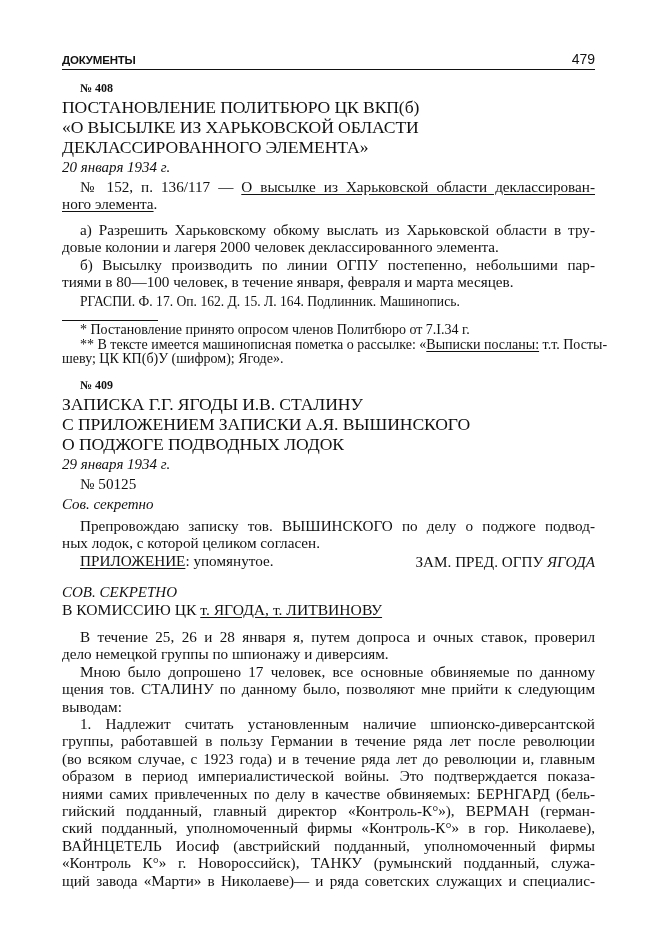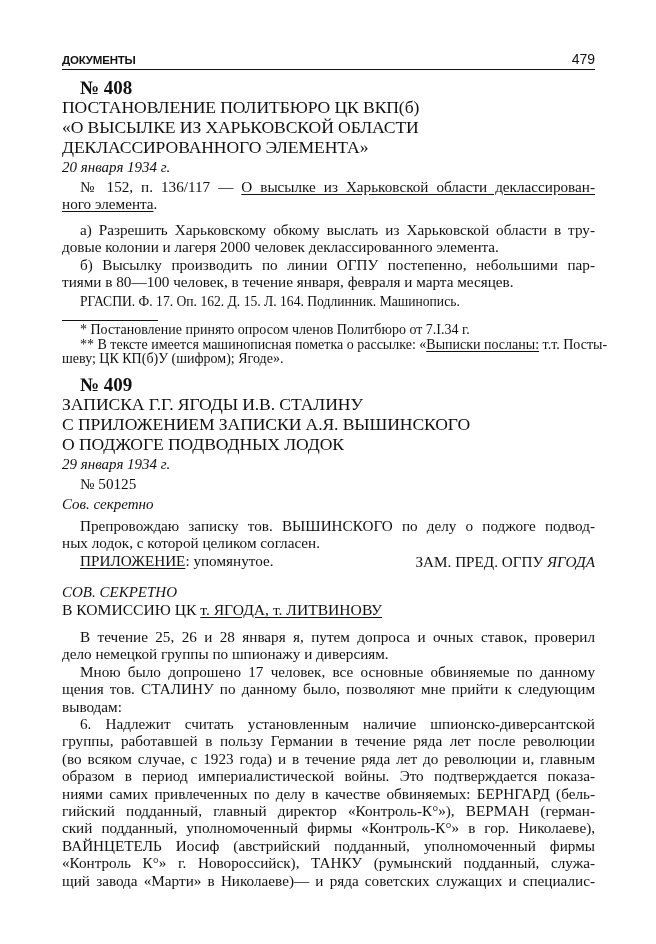--- a/index.html
+++ b/index.html
@@ -3,21 +3,21 @@
 <meta charset="utf-8">
 <style>
   html, body { margin: 0; padding: 0; background: #ffffff; }
   body { width: 656px; height: 944px; position: relative; overflow: hidden; color: #111; }
   .page { position: absolute; left: 62px; top: 0; width: 533px; }
   .abs { position: absolute; left: 0; }
   .running-head { top: 51px; width: 533px; height: 18px; font-family: "Liberation Sans", sans-serif; }
   .rh-left { position: absolute; left: 0; top: 3px; font-size: 11.5px; font-weight: bold; letter-spacing: -0.2px; }
   .rh-right { position: absolute; right: 0; top: 0; font-size: 14px; }
   .rule { top: 69px; width: 533px; height: 0; border-top: 1.6px solid #111; }
-  .num { font-family: "Liberation Serif", serif; font-weight: bold; font-size: 19px; padding-left: 18px; line-height: 20px; }
+  .num { font-family: "Liberation Serif", serif; font-weight: bold; font-size: 12px; padding-left: 18px; line-height: 20px; }
   .title { font-family: "Liberation Serif", serif; font-weight: normal; font-size: 17.6px; line-height: 20px; letter-spacing: -0.1px; white-space: nowrap; }
   .date { font-family: "Liberation Serif", serif; font-style: italic; font-size: 15px; line-height: 18px; }
   .body { font-family: "Liberation Serif", serif; font-size: 15.2px; line-height: 17.4px; width: 533px; text-align: justify; }
   .line { display: block; text-align: justify; text-align-last: justify; white-space: nowrap; }
   .line.last { text-align-last: left; }
   .ind { padding-left: 18px; }
   .u { text-decoration: underline; text-underline-offset: 2px; }
   .archive { font-family: "Liberation Serif", serif; font-size: 13.6px; line-height: 16px; padding-left: 18px; }
   .fn-rule { top: 320px; width: 96px; border-top: 1.2px solid #111; }
   .fn { font-family: "Liberation Serif", serif; font-size: 14px; line-height: 14.6px; width: 533px; }
@@ -84,21 +84,21 @@
 
   <div class="abs secret" style="top:583px;">СОВ. СЕКРЕТНО</div>
   <div class="abs body" style="top:601px; width:auto; font-size:15.6px;"><span>В КОМИССИЮ ЦК </span><span class="u">т. ЯГОДА, т. ЛИТВИНОВУ</span></div>
 
   <div class="abs body" style="top:628px;">
     <span class="line ind">В течение 25, 26 и 28 января я, путем допроса и очных ставок, проверил</span>
     <span class="line last">дело немецкой группы по шпионажу и диверсиям.</span>
     <span class="line ind">Мною было допрошено 17 человек, все основные обвиняемые по данному</span>
     <span class="line">щения тов. СТАЛИНУ по данному было, позволяют мне прийти к следующим</span>
     <span class="line last">выводам:</span>
-    <span class="line ind">6. Надлежит считать установленным наличие шпионско-диверсантской</span>
+    <span class="line ind">1. Надлежит считать установленным наличие шпионско-диверсантской</span>
     <span class="line">группы, работавшей в пользу Германии в течение ряда лет после революции</span>
     <span class="line">(во всяком случае, с 1923 года) и в течение ряда лет до революции и, главным</span>
     <span class="line">образом в период империалистической войны. Это подтверждается показа-</span>
     <span class="line">ниями самих привлеченных по делу в качестве обвиняемых: БЕРНГАРД (бель-</span>
     <span class="line">гийский подданный, главный директор «Контроль-К°»), ВЕРМАН (герман-</span>
     <span class="line">ский подданный, уполномоченный фирмы «Контроль-К°» в гор. Николаеве),</span>
     <span class="line">ВАЙНЦЕТЕЛЬ Иосиф (австрийский подданный, уполномоченный фирмы</span>
     <span class="line">«Контроль К°» г. Новороссийск), ТАНКУ (румынский подданный, служа-</span>
     <span class="line">щий завода «Марти» в Николаеве)— и ряда советских служащих и специалис-</span>
   </div>

